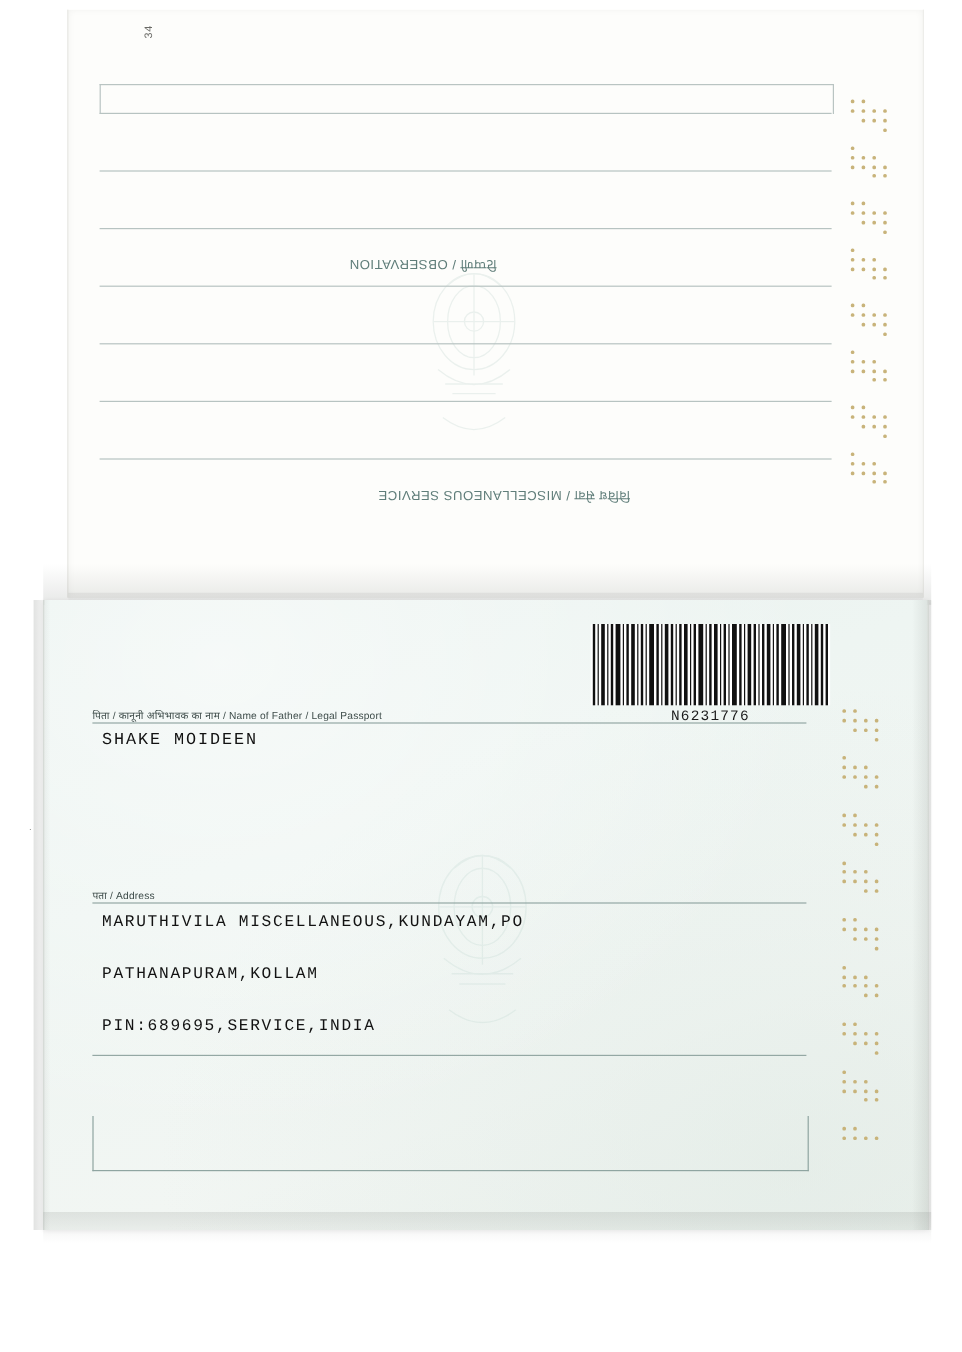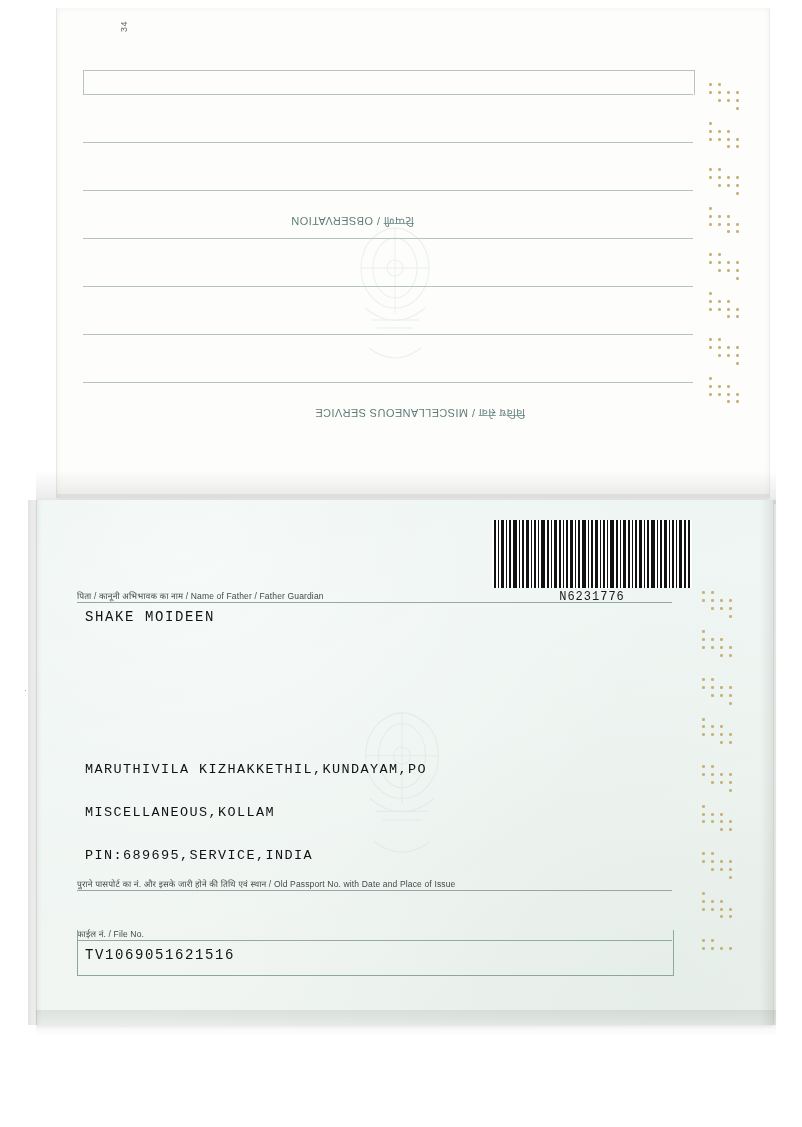--- a/index.html
+++ b/index.html
@@ -416,48 +416,46 @@
             <rect x="184" y="0" width="1" height="68"></rect>
           <rect x="187" y="0" width="3" height="68"></rect>
             <rect x="192" y="0" width="2" height="68"></rect>
           <rect x="196" y="0" width="2" height="68"></rect>
         </g>
       </svg>
       <div id="barcode-number">N6231776</div>
     </div>
 
     <div class="field" style="top:90px;">
-      <div class="field-label">पिता / कानूनी अभिभावक का नाम / Name of Father / Father Guardian</div>
+      <div class="field-label">पिता / कानूनी अभिभावक का नाम / Name of Father / Legal Passport</div>
       <div class="rule"></div>
       <div class="field-value">SHAKE MOIDEEN</div>
     </div>
 
 
 
+    <div class="field" style="top:240px;">
+      <div class="field-label">पता / Address</div>
+      <div class="rule"></div>
+    </div>
     <div class="field" style="top:262px;">
-      <div class="addr-value">MARUTHIVILA KIZHAKKETHIL,KUNDAYAM,PO</div>
+      <div class="addr-value">MARUTHIVILA MISCELLANEOUS,KUNDAYAM,PO</div>
     </div>
     <div class="field" style="top:305px;">
-      <div class="addr-value">MISCELLANEOUS,KOLLAM</div>
+      <div class="addr-value">PATHANAPURAM,KOLLAM</div>
     </div>
     <div class="field" style="top:348px;">
       <div class="addr-value">PIN:689695,SERVICE,INDIA</div>
     </div>
 
     <div class="field" style="top:378px;">
-      <div class="field-label">पुराने पासपोर्ट का नं. और इसके जारी होने की तिथि एवं स्थान / Old Passport No. with Date and Place of Issue</div>
       <div class="rule"></div>
       <div class="field-value">&nbsp;</div>
     </div>
 
-    <div class="field" style="top:428px;">
-      <div class="field-label">फाईल नं. / File No.</div>
-      <div class="rule"></div>
-      <div class="field-value">TV1069051621516</div>
-    </div>
     <div id="file-box"></div>
 
     <div class="perf-col" id="perf-bottom" style="left:665px; top:75px; height:380px;">
         <div class="perf-dot" style="left: 0px; top: 16px;"></div>
         <div class="perf-dot" style="left: 9px; top: 16px;"></div>
         <div class="perf-dot" style="left: 0px; top: 24px;"></div>
         <div class="perf-dot" style="left: 9px; top: 24px;"></div>
         <div class="perf-dot" style="left: 18px; top: 24px;"></div>
         <div class="perf-dot" style="left: 27px; top: 24px;"></div>
         <div class="perf-dot" style="left: 9px; top: 32px;"></div>

